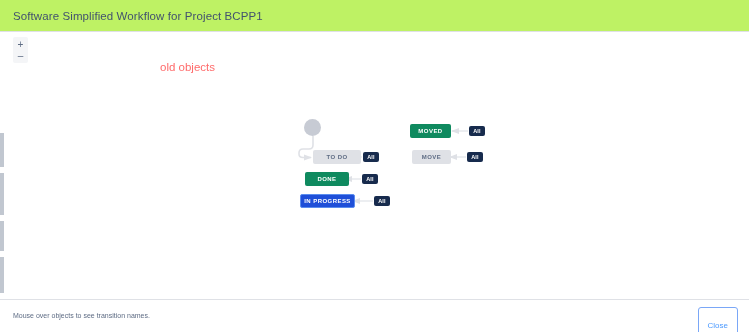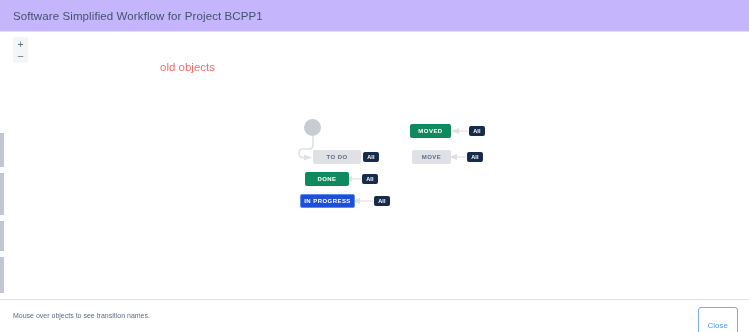--- a/index.html
+++ b/index.html
@@ -15,21 +15,21 @@
     color: #42526e;
     position: relative;
   }
 
   
   .dialog-header {
     position: absolute;
     left: 0; top: 0;
     width: 749px;
     height: 32px;
-    background: #c4b5fd;
+    background: #bef264;
     border-bottom: 1px solid #dfe1e6;
     box-sizing: border-box;
     display: flex;
     align-items: center;
   }
   .dialog-title {
     font-size: 11.5px;
     color: #42526e;
     padding-left: 13px;
     letter-spacing: 0.1px;

